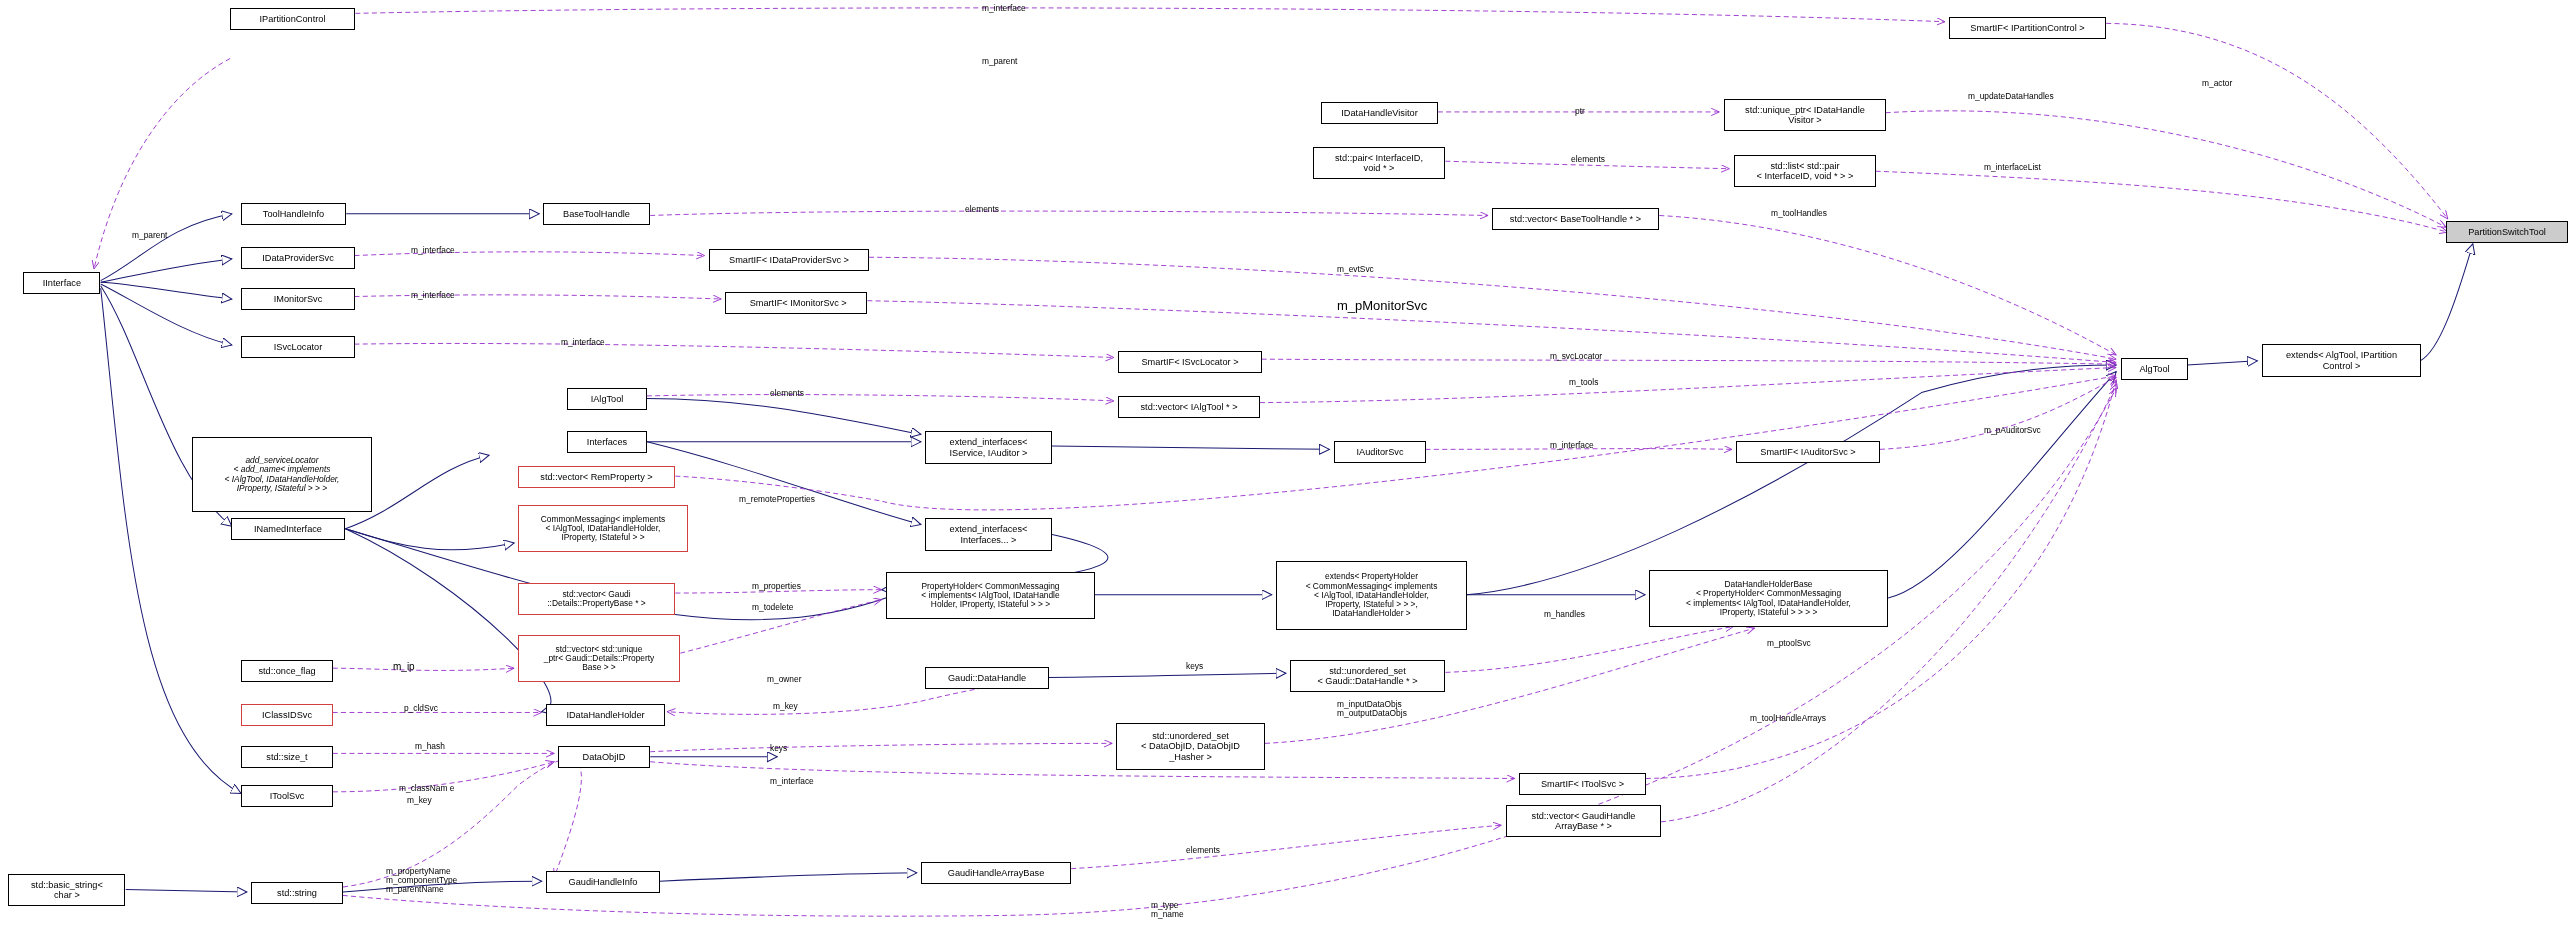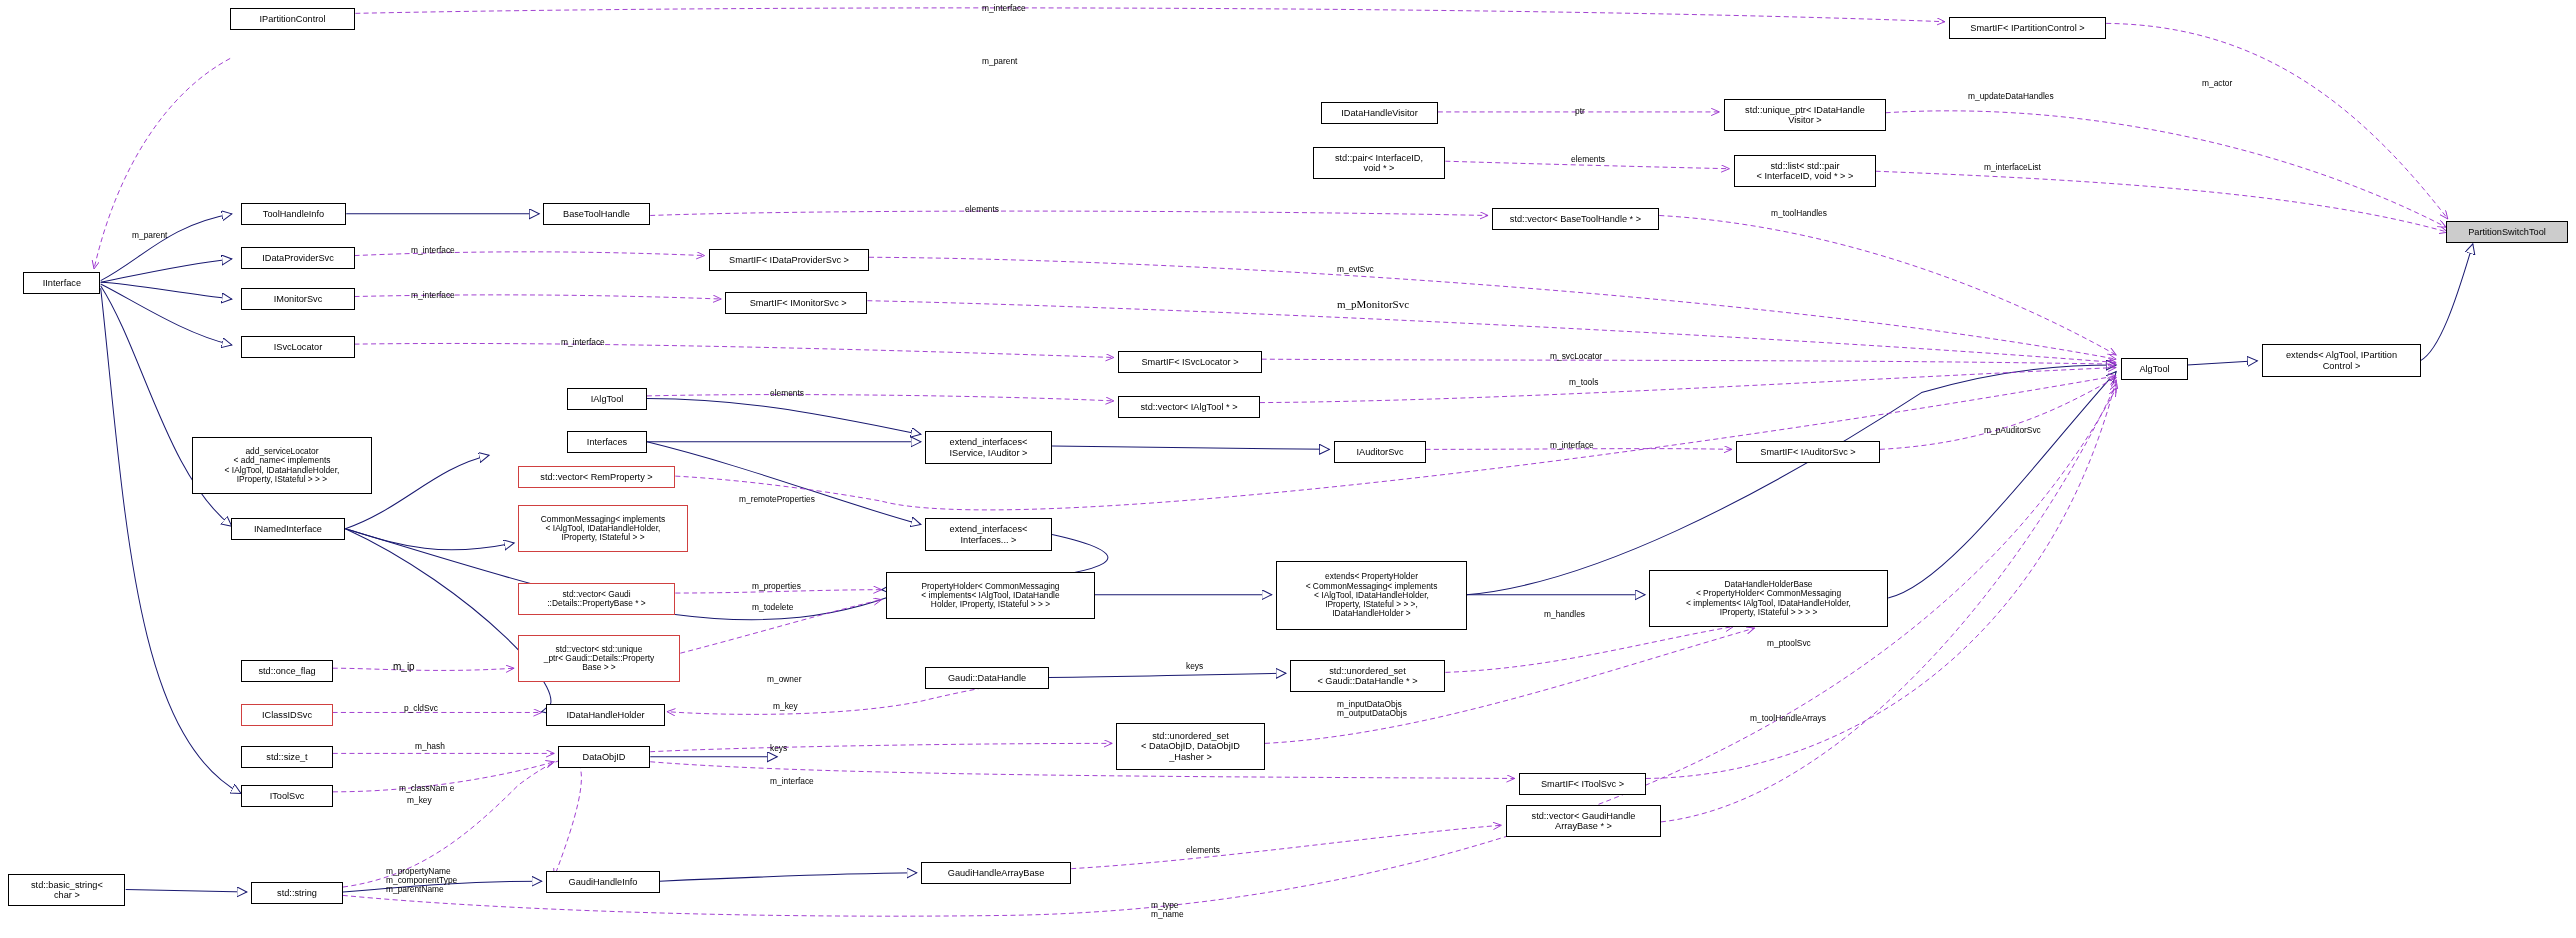--- a/index.html
+++ b/index.html
@@ -170,21 +170,21 @@
     <div class="node" style="left: 925px; top: 431px; width: 127px; height: 33px; font-size: 9.2px;">
       <span>extend_interfaces&lt;
 IService, IAuditor &gt;</span>
     </div>
     <div class="node" style="left: 1334px; top: 441px; width: 92px; height: 22px; font-size: 9.2px;">
       <span>IAuditorSvc</span>
     </div>
     <div class="node" style="left: 1736px; top: 441px; width: 144px; height: 22px; font-size: 9.2px;">
       <span>SmartIF&lt; IAuditorSvc &gt;</span>
     </div>
-    <div class="node" style="left: 192px; top: 437px; width: 180px; height: 57px; font-size: 8.4px;">
+    <div class="node" style="left: 192px; top: 437px; width: 180px; height: 75px; font-size: 8.4px; font-style: italic;">
       <span>add_serviceLocator
 &lt; add_name&lt; implements
 &lt; IAlgTool, IDataHandleHolder,
 IProperty, IStateful &gt; &gt; &gt;</span>
     </div>
     <div class="node red" style="left: 518px; top: 466px; width: 157px; height: 22px; font-size: 9.2px;">
       <span>std::vector&lt; RemProperty &gt;</span>
     </div>
     <div class="node" style="left: 231px; top: 518px; width: 114px; height: 22px; font-size: 9.2px;">
       <span>INamedInterface</span>
@@ -281,21 +281,21 @@
     <div class="lbl" style="left: 1968px; top: 92px; font-size: 8.4px;">m_updateDataHandles</div>
     <div class="lbl" style="left: 1575px; top: 107px; font-size: 8.4px;">ptr</div>
     <div class="lbl" style="left: 1984px; top: 163px; font-size: 8.4px;">m_interfaceList</div>
     <div class="lbl" style="left: 1571px; top: 155px; font-size: 8.4px;">elements</div>
     <div class="lbl" style="left: 965px; top: 205px; font-size: 8.4px;">elements</div>
     <div class="lbl" style="left: 1771px; top: 209px; font-size: 8.4px;">m_toolHandles</div>
     <div class="lbl" style="left: 132px; top: 231px; font-size: 8.4px;">m_parent</div>
     <div class="lbl" style="left: 411px; top: 246px; font-size: 8.4px;">m_interface</div>
     <div class="lbl" style="left: 1337px; top: 265px; font-size: 8.4px;">m_evtSvc</div>
     <div class="lbl" style="left: 411px; top: 291px; font-size: 8.4px;">m_interface</div>
-    <div class="lbl" style="left: 1337px; top: 299px; font-size: 11px; font-family: Liberation Serif, serif;">m_pMonitorSvc</div>
+    <div class="lbl" style="left: 1337px; top: 299px; font-size: 13px;">m_pMonitorSvc</div>
     <div class="lbl" style="left: 561px; top: 338px; font-size: 8.4px;">m_interface</div>
     <div class="lbl" style="left: 1550px; top: 352px; font-size: 8.4px;">m_svcLocator</div>
     <div class="lbl" style="left: 770px; top: 389px; font-size: 8.4px;">elements</div>
     <div class="lbl" style="left: 1569px; top: 378px; font-size: 8.4px;">m_tools</div>
     <div class="lbl" style="left: 1550px; top: 441px; font-size: 8.4px;">m_interface</div>
     <div class="lbl" style="left: 1984px; top: 426px; font-size: 8.4px;">m_pAuditorSvc</div>
     <div class="lbl" style="left: 739px; top: 495px; font-size: 8.4px;">m_remoteProperties</div>
     <div class="lbl" style="left: 752px; top: 582px; font-size: 8.4px;">m_properties</div>
     <div class="lbl" style="left: 752px; top: 603px; font-size: 8.4px;">m_todelete</div>
     <div class="lbl" style="left: 1544px; top: 610px; font-size: 8.4px;">m_handles</div>

